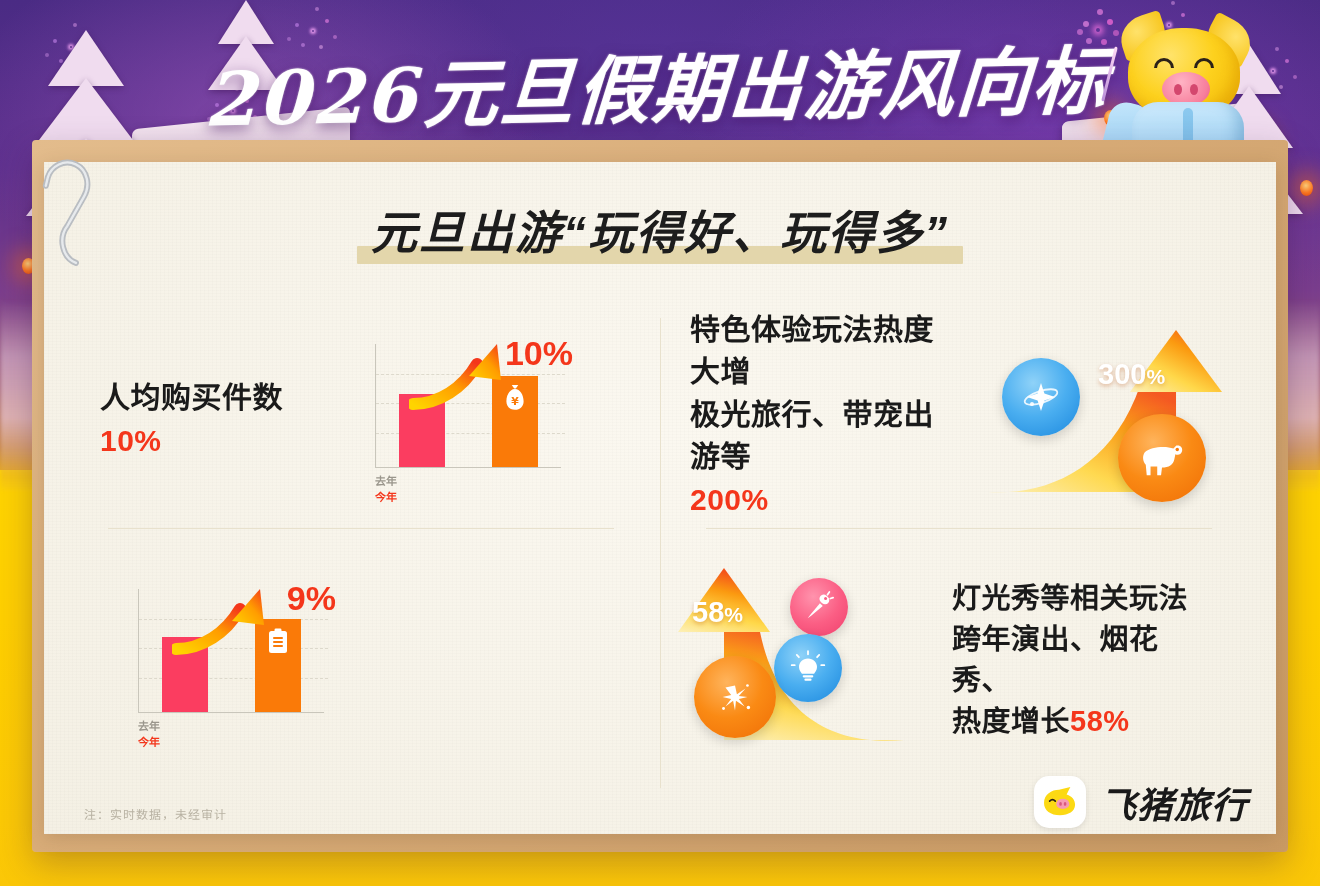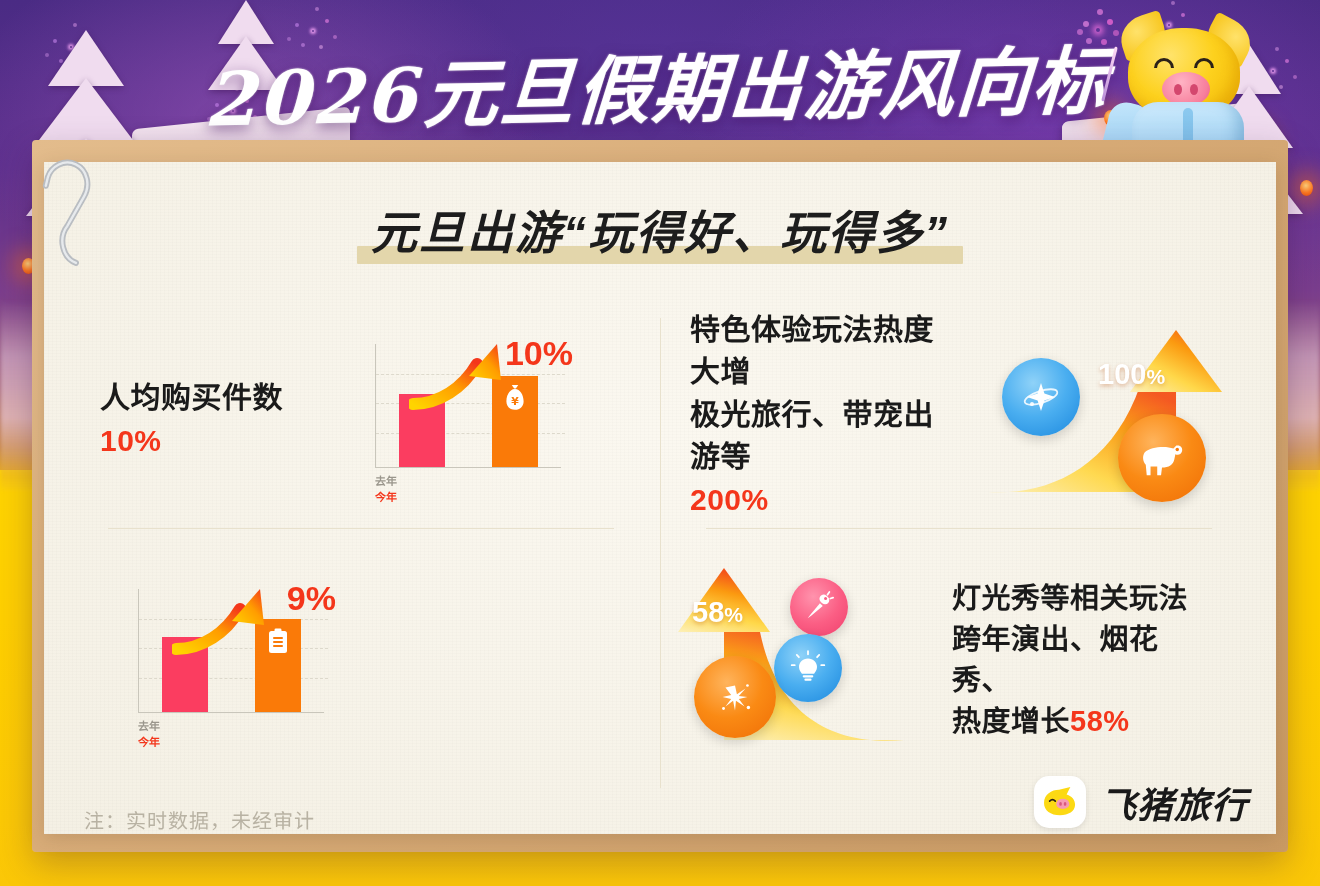--- a/index.html
+++ b/index.html
@@ -222,21 +222,21 @@
     position:absolute; border-radius:50%; display:flex; align-items:center; justify-content:center;
     box-shadow:0 4px 12px rgba(0,0,0,.16);
   }
   .circ.blue { background:radial-gradient(circle at 40% 32%, #8fd2f8 0%, #4aaef0 48%, #1b87dd 100%); }
   .circ.orange { background:radial-gradient(circle at 40% 32%, #ffb45c 0%, #fa8a14 48%, #ef6d05 100%); }
   .circ.pink { background:radial-gradient(circle at 40% 32%, #ff93ad 0%, #fb5e84 52%, #ef3f6c 100%); }
   .arrow-pct { position:absolute; font-size:29px; font-weight:bold; color:#ffffff; text-shadow:0 2px 4px rgba(180,70,0,.35); }
   .arrow-pct em { font-style:normal; font-size:21px; }
 
   
-  .note { position:absolute; left:84px; top:805px; font-size:20px; color:#b8b2a3; letter-spacing:1px; z-index:11; }
+  .note { position:absolute; left:84px; top:805px; font-size:12px; color:#b8b2a3; letter-spacing:1px; z-index:11; }
   .brand { position:absolute; right:72px; top:775px; height:54px; display:flex; align-items:center; gap:14px; z-index:11; }
   .brand-mark {
     width:52px; height:52px; border-radius:15px; background:#ffffff;
     display:flex; align-items:center; justify-content:center;
     box-shadow:0 2px 6px rgba(0,0,0,.10);
   }
   .brand-name { font-size:36px; font-weight:bold; color:#1a1a1a; font-style:italic; letter-spacing:1px; }
 </style>
 </head>
 <body>
@@ -376,21 +376,21 @@
           <stop offset="0%" stop-color="#fdf0b8"></stop>
           <stop offset="38%" stop-color="#ffd84a"></stop>
           <stop offset="72%" stop-color="#fb9a10"></stop>
           <stop offset="100%" stop-color="#f4521a"></stop>
         </linearGradient>
       </defs>
       <path d="M8 172 C70 176 132 146 160 66 L196 66 L196 172 Z" fill="url(#bg2)" opacity="0.96"></path>
       <path d="M150 72 L196 10 L242 72 Z" fill="url(#bg2)"></path>
     </svg>
     <div class="arrow-pct" style="left:118px; top:38px;">
-      <span>100</span><em>%</em>
+      <span>300</span><em>%</em>
     </div>
     <div class="circ blue" style="left:22px; top:38px; width:78px; height:78px;">
       <svg viewBox="0 0 44 44" width="44" height="44">
         <path d="M22 8 L25.4 18.6 L36 22 L25.4 25.4 L22 36 L18.6 25.4 L8 22 L18.6 18.6 Z" fill="#ffffff"></path>
         <ellipse cx="22" cy="22" rx="17" ry="6" fill="none" stroke="#ffffff" stroke-width="1.8" opacity=".85" transform="rotate(-18 22 22)"></ellipse>
         <circle cx="13" cy="29" r="2" fill="#ffffff" opacity=".9"></circle>
       </svg>
     </div>
     <div class="circ orange" style="left:138px; top:94px; width:88px; height:88px;">
       <svg viewBox="0 0 52 44" width="50" height="42">

